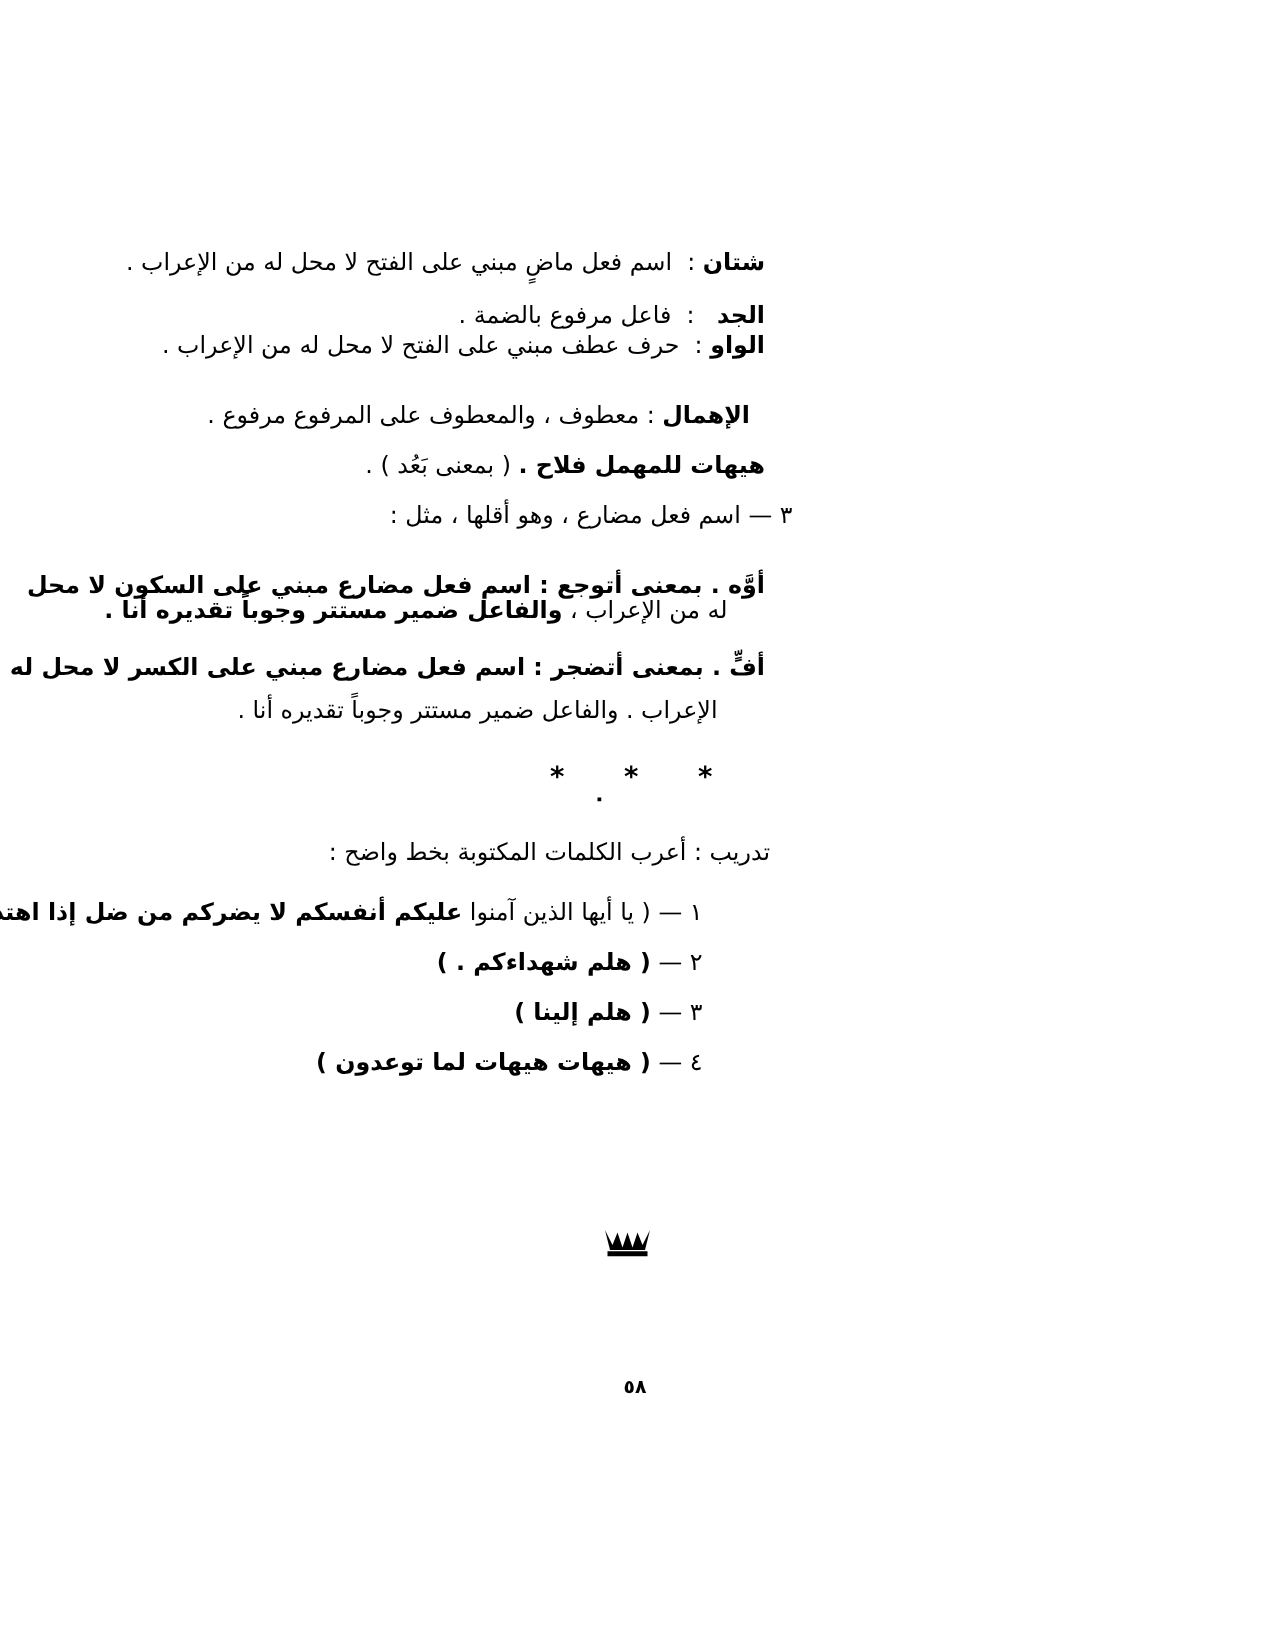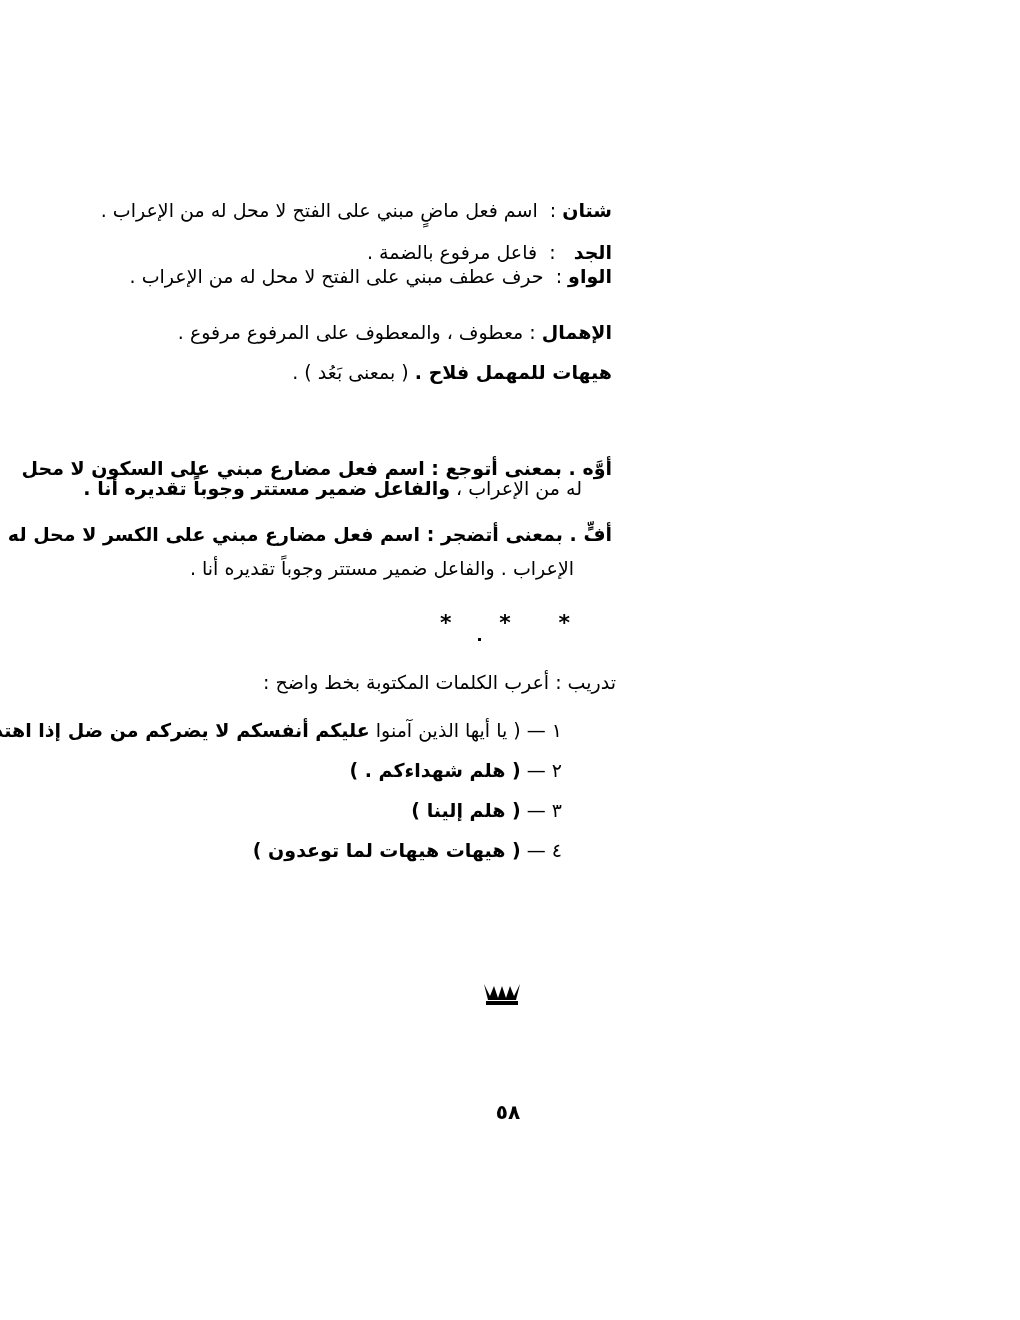--- a/index.html
+++ b/index.html
@@ -49,46 +49,47 @@
     .logo {
       position: absolute;
       left: 482px; top: 982px;
       width: 40px; height: 26px;
     }
     .page-number {
       position: absolute;
       left: 488px; top: 1100px;
       width: 40px;
       text-align: center;
-      font-size: 20px;
+      font-size: 15px;
       font-weight: bold;
       direction: rtl;
     }
   </style>
 </head>
 <body>
 
 <div class="page">
 
   <div class="line" style="right:200px; top:196px;">
     <span class="term">شتان</span><span> : </span>&nbsp;<span>اسم فعل ماضٍ مبني على الفتح لا محل له من الإعراب .</span>
   </div>
   <div class="line" style="right:200px; top:238px;">
     <span class="term">الجد</span>&nbsp;&nbsp;<span> : </span>&nbsp;<span>فاعل مرفوع بالضمة .</span>
   </div>
   <div class="line" style="right:200px; top:262px;">
     <span class="term">الواو</span><span> : </span>&nbsp;<span>حرف عطف مبني على الفتح لا محل له من الإعراب .</span>
   </div>
-  <div class="line" style="right:200px; top:318px;">
+  <div class="line" style="right:212px; top:318px;">
     <span class="term">الإهمال</span><span> : </span><span>معطوف ، والمعطوف على المرفوع مرفوع .</span>
   </div>
   <div class="line" style="right:200px; top:358px;">
     <span class="term">هيهات للمهمل فلاح .</span><span> </span><span>( بمعنى بَعُد ) .</span>
   </div>
 
+  <div class="line" style="right:178px; top:398px;">٣ — اسم فعل مضارع ، وهو أقلها ، مثل :</div>
 
   <div class="line" style="right:200px; top:440px; font-weight:bold;margin-top:14px;">أوَّه . بمعنى أتوجع : اسم فعل مضارع مبني على السكون لا محل</div>
   <div class="line" style="right:230px; top:474px;">
     <span>له من الإعراب ، </span><span class="bold">والفاعل ضمير مستتر وجوباً تقديره أنا .</span>
   </div>
 
   <div class="line" style="right:200px; top:520px; font-weight:bold;">أفٍّ . بمعنى أتضجر : اسم فعل مضارع مبني على الكسر لا محل له من</div>
   <div class="line" style="right:238px; top:554px;">
     <span>الإعراب . والفاعل ضمير مستتر وجوباً تقديره أنا .</span><span class="bold"></span>
   </div>

